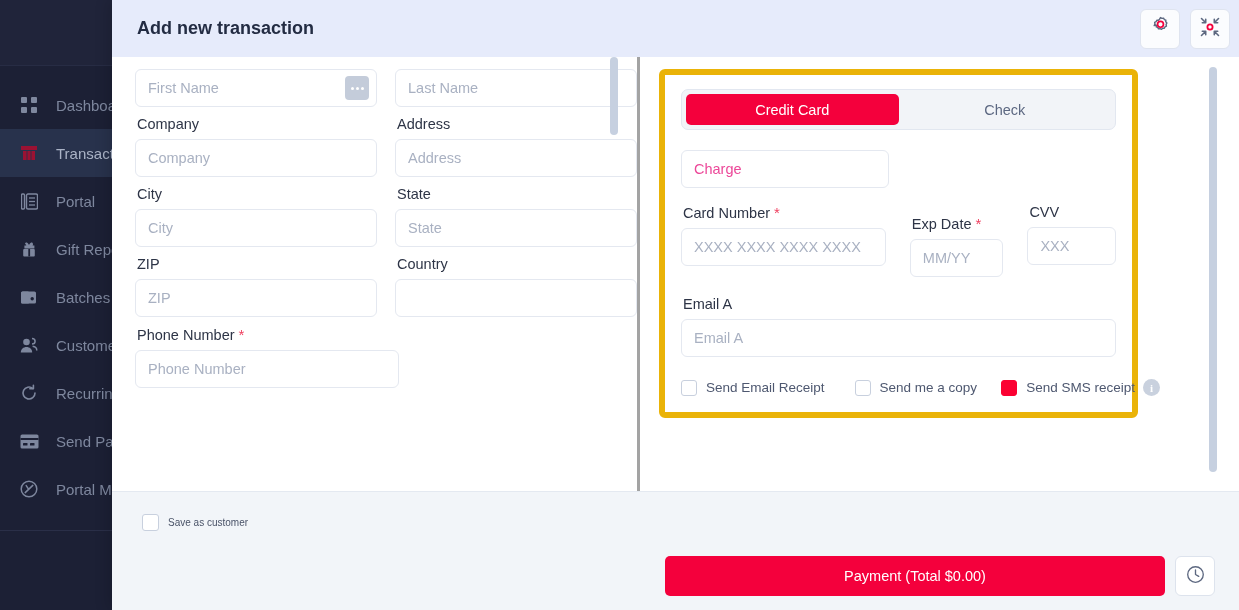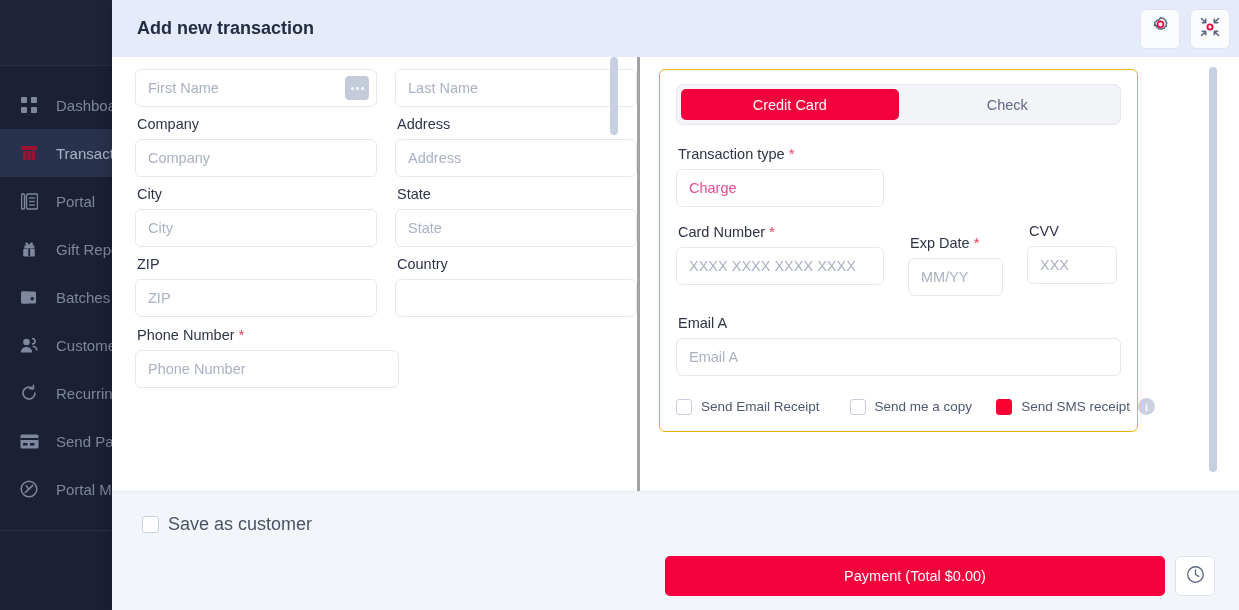--- a/index.html
+++ b/index.html
@@ -155,21 +155,21 @@
     cursor: pointer;
   }
   .dots-btn span {
     width: 3px; height: 3px; border-radius: 50%;
     background: #fff; margin: 0 1px;
     display: block;
   }
 
   
   .card {
-    border: 1px solid #eab308;
+    border: 6px solid #eab308;
     border-radius: 6px;
     padding: 14px 16px 16px 16px;
     width: 479px;
     background: #fff;
   }
   .tabs {
     display: flex;
     background: #f2f4f8;
     border: 1px solid #e2e7f0;
     border-radius: 7px;
@@ -220,21 +220,21 @@
   
   .modal-footer {
     flex: 0 0 119px;
     background: #f2f5f9;
     border-top: 1px solid #e4e9f1;
     position: relative;
     padding: 22px 24px 0 30px;
   }
   .foot-chk { display: flex; align-items: center; }
   .foot-chk .box { width: 17px; height: 17px; flex: 0 0 17px; }
-  .foot-chk .chk-lbl { font-size: 18px; color: #4a5368; }
+  .foot-chk .chk-lbl { font-size: 10px; color: #4a5368; }
   .foot-actions {
     position: absolute;
     right: 24px; bottom: 14px;
     display: flex; align-items: center; gap: 10px;
   }
   .process-btn {
     width: 500px; height: 40px;
     background: #f4003c;
     color: #fff;
     border: none; border-radius: 5px;
@@ -467,21 +467,20 @@
 
       <div class="pane-right">
         <div class="card">
 
           <div class="tabs">
             <div class="tab on">Credit Card</div>
             <div class="tab">Check</div>
           </div>
 
           <div>
-            <span class="lbl"><span>Transaction type</span> <span class="req">*</span></span>
             <div class="inp" style="width:208px">Charge</div>
           </div>
 
           <div class="rrow mt18">
             <div style="width:208px">
               <span class="lbl"><span>Card Number</span> <span class="req">*</span></span>
               <div class="inp ph">XXXX XXXX XXXX XXXX</div>
             </div>
             <div style="width:95px; padding-top:11px">
               <span class="lbl"><span>Exp Date</span> <span class="req">*</span></span>

